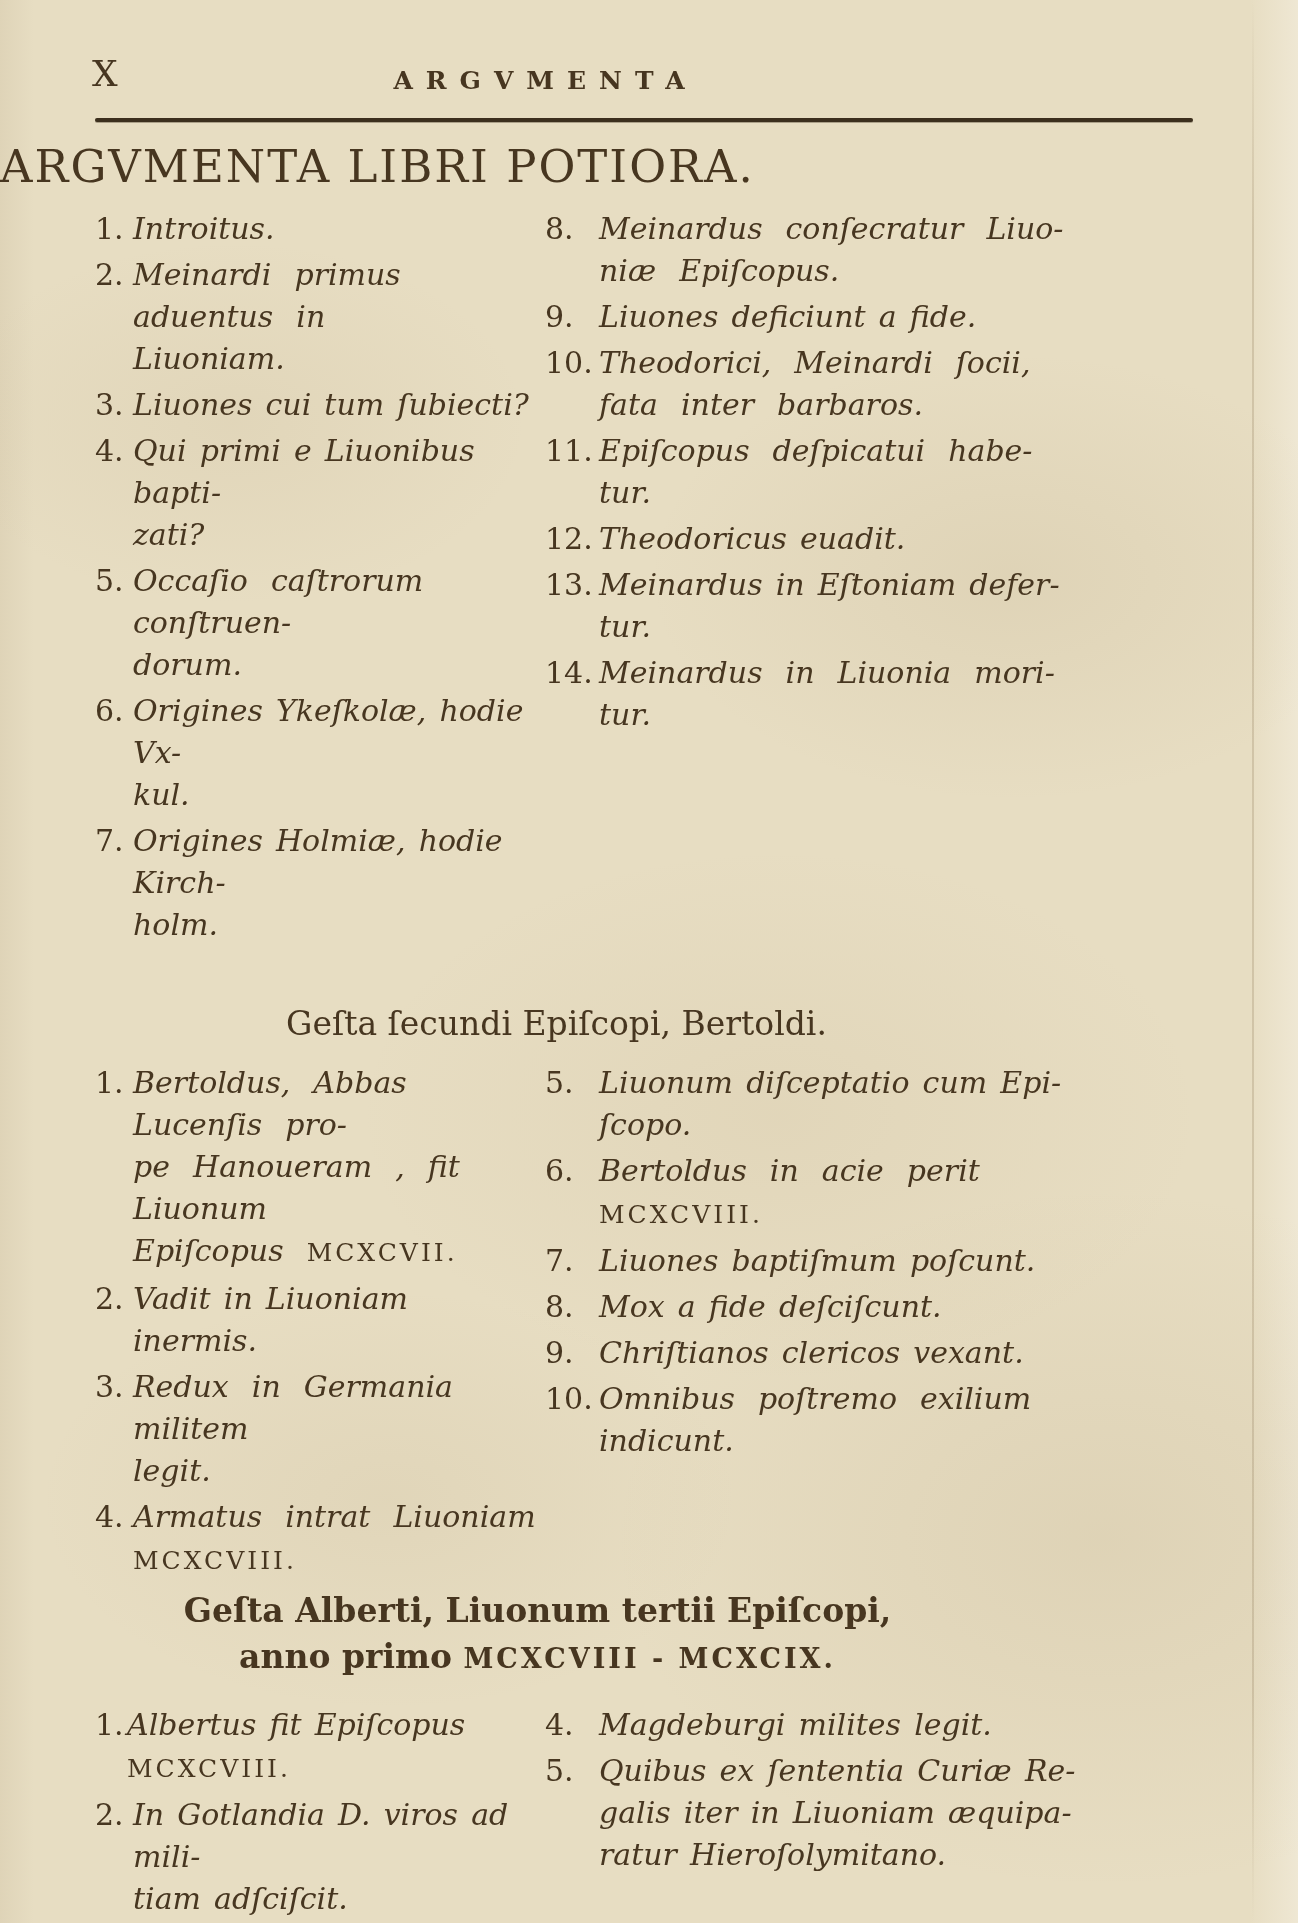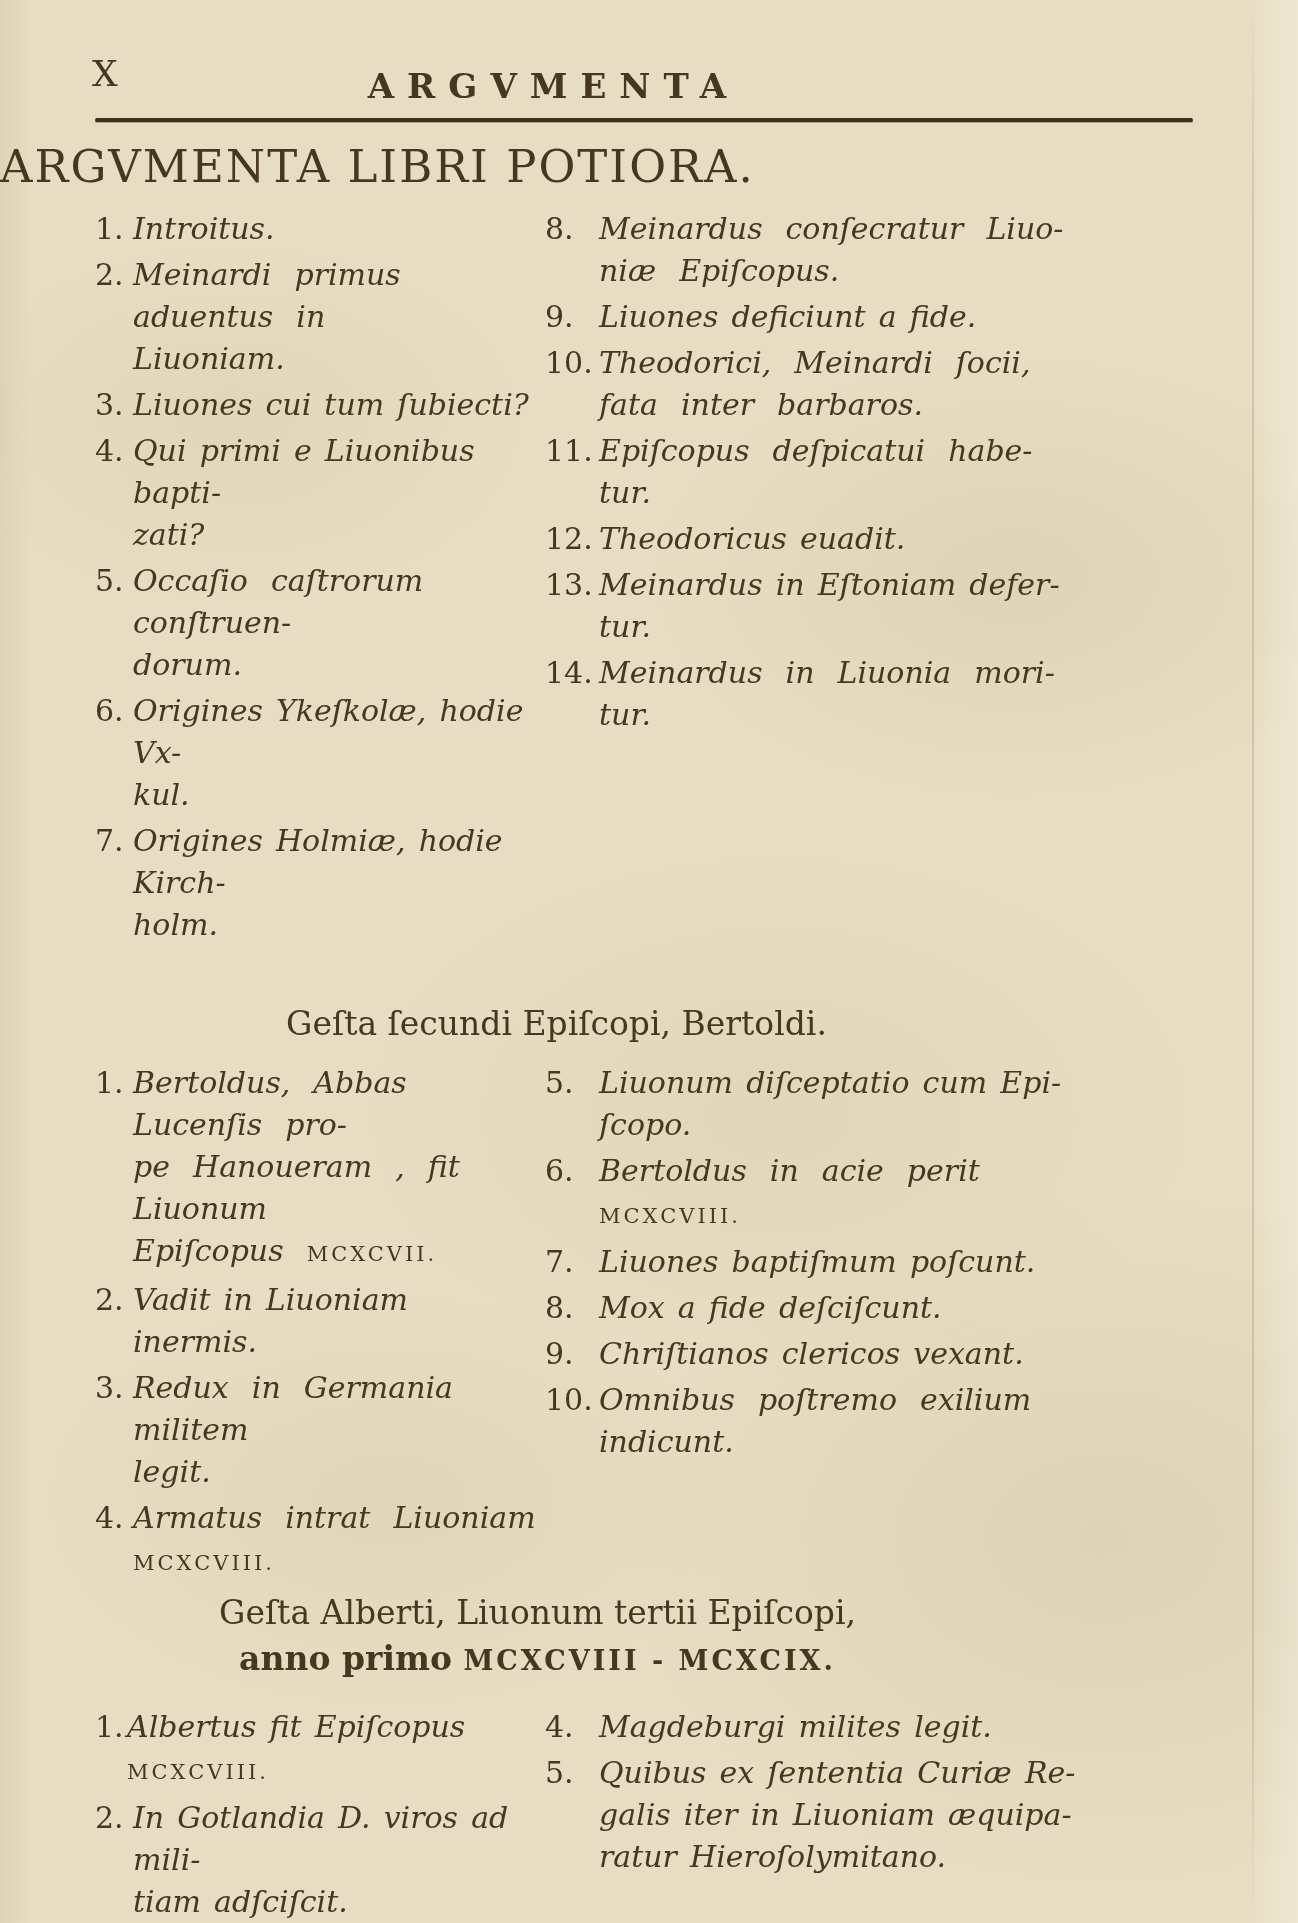--- a/index.html
+++ b/index.html
@@ -13,41 +13,41 @@
       radial-gradient(ellipse 500px 300px at 30% 78%, rgba(170,148,108,.10), transparent 70%),
       radial-gradient(ellipse 700px 500px at 85% 80%, rgba(165,143,103,.13), transparent 70%),
       linear-gradient(90deg, rgba(150,128,92,.10) 0, rgba(0,0,0,0) 34px),
       linear-gradient(270deg, rgba(245,240,226,.55) 0, rgba(0,0,0,0) 48px);
     font-family:"DejaVu Serif","Liberation Serif",serif;
     color:#473620;
   }
   .page::before { content:""; position:absolute; top:0; bottom:0; right:44px; width:2px;
     background:linear-gradient(rgba(140,118,84,0), rgba(140,118,84,.25) 12%, rgba(140,118,84,.25) 88%, rgba(140,118,84,0)); }
   .pagenum { position:absolute; left:92px; top:54px; font-size:36px; line-height:40px; }
-  .running { position:absolute; left:16px; top:66px; width:1075px; text-align:center;
-    font-size:34px; font-weight:bold; letter-spacing:13px; }
+  .running { position:absolute; left:8px; top:66px; width:1075px; text-align:center;
+    font-size:25px; font-weight:bold; letter-spacing:13px; }
   .rule { position:absolute; left:95px; top:118px; width:1098px; height:4px;
     background:#3c2f1d; border-radius:2px; box-shadow:0 1px 0 rgba(60,47,29,.35); }
   .content { position:relative; padding-top:138px; }
   .title { width:1075px; text-align:left; font-size:45px; line-height:58px;
     font-weight:normal; letter-spacing:2px; }
   .sec-heading { width:1075px; text-align:center; font-size:33px; line-height:44px; }
-  .sec-heading.l1 { line-height:46px; }
+  .sec-heading.l1 { line-height:46px;font-weight:bold; }
   .sec-heading.sub { line-height:46px;font-weight:bold; }
   .hcaps { font-size:27px; letter-spacing:3px; }
   .columns { display:flex; padding-left:95px; }
   .col-l { flex:none; width:450px; }
   .col-r { flex:1; min-width:0; padding-right:58px; }
   .entry { position:relative; padding-left:38px; margin-bottom:4px;
     font-style:italic; font-size:30px; line-height:42px; word-spacing:.12em; }
   .col-r .entry { padding-left:54px; }
   .entry.tight { padding-left:32px; }
   .entry .num { position:absolute; left:0; top:0; font-style:normal; }
   .txt, .post { white-space:pre-line; }
-  .caps { font-style:normal; font-size:21px; letter-spacing:3px; white-space:pre-line; }
+  .caps { font-style:normal; font-size:25px; letter-spacing:3px; white-space:pre-line; }
   .wide { word-spacing:.45em; }
   .mt-s1c { margin-top:12px; }
   .mt-s1h { margin-top:16px; }
   .mt-s2h { margin-top:52px;margin-left:19px; }
   .mt-s2c { margin-top:16px; }
   .mt-s3h { margin-top:2px; }
   .mt-s3c { margin-top:22px; }
 </style>
 </head>
 <body>

